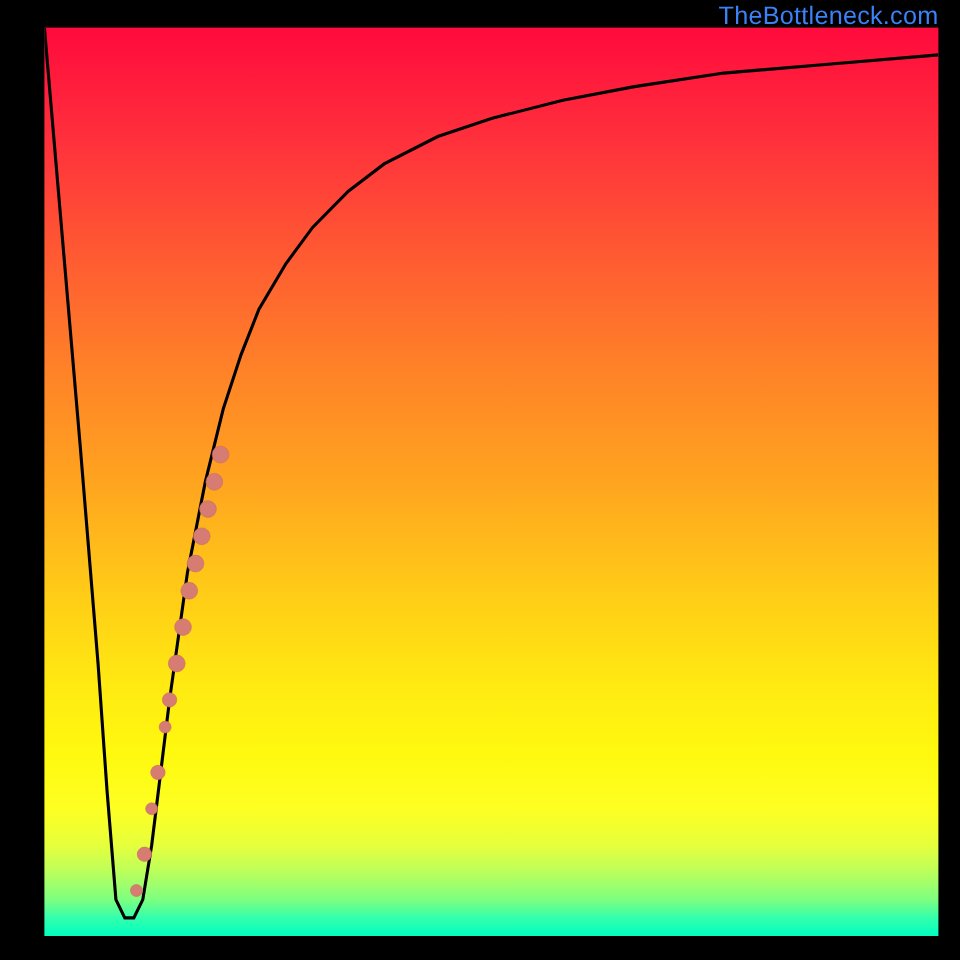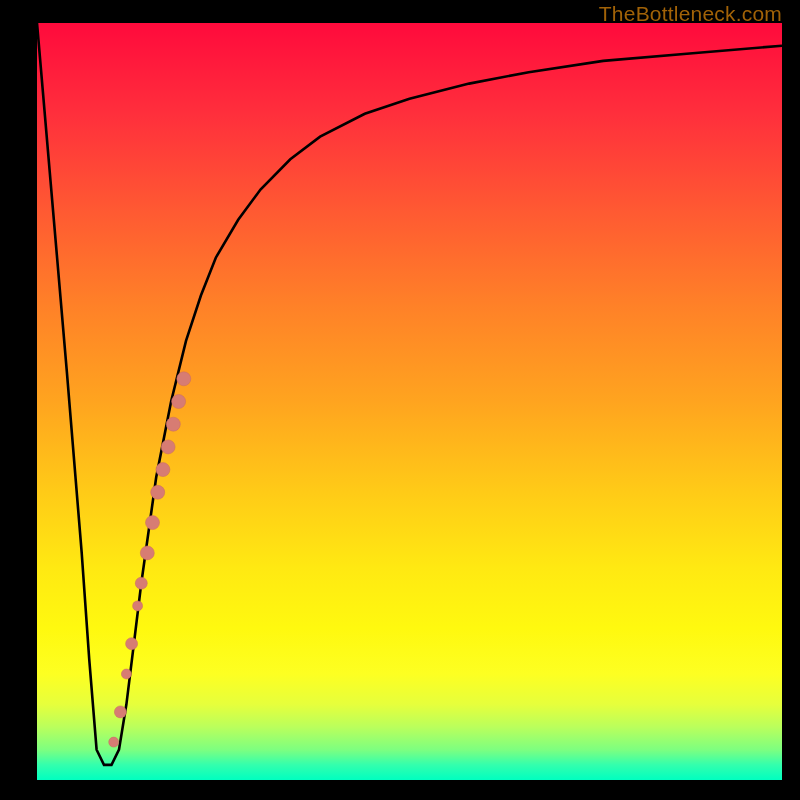--- a/index.html
+++ b/index.html
@@ -44,21 +44,21 @@
     position: absolute;
     left: 37px;
     top: 23px;
     width: 745px;
     height: 757px;
   }
   .attribution {
     position: absolute;
     top: 2px;
     right: 18px;
-    color: #a16207;
+    color: #3b82f6;
     font-size: 21px;
     letter-spacing: 0.2px;
   }
 </style>
 </head>
 <body>
 
 <div class="frame">
 
   <div class="plot-area"></div>

